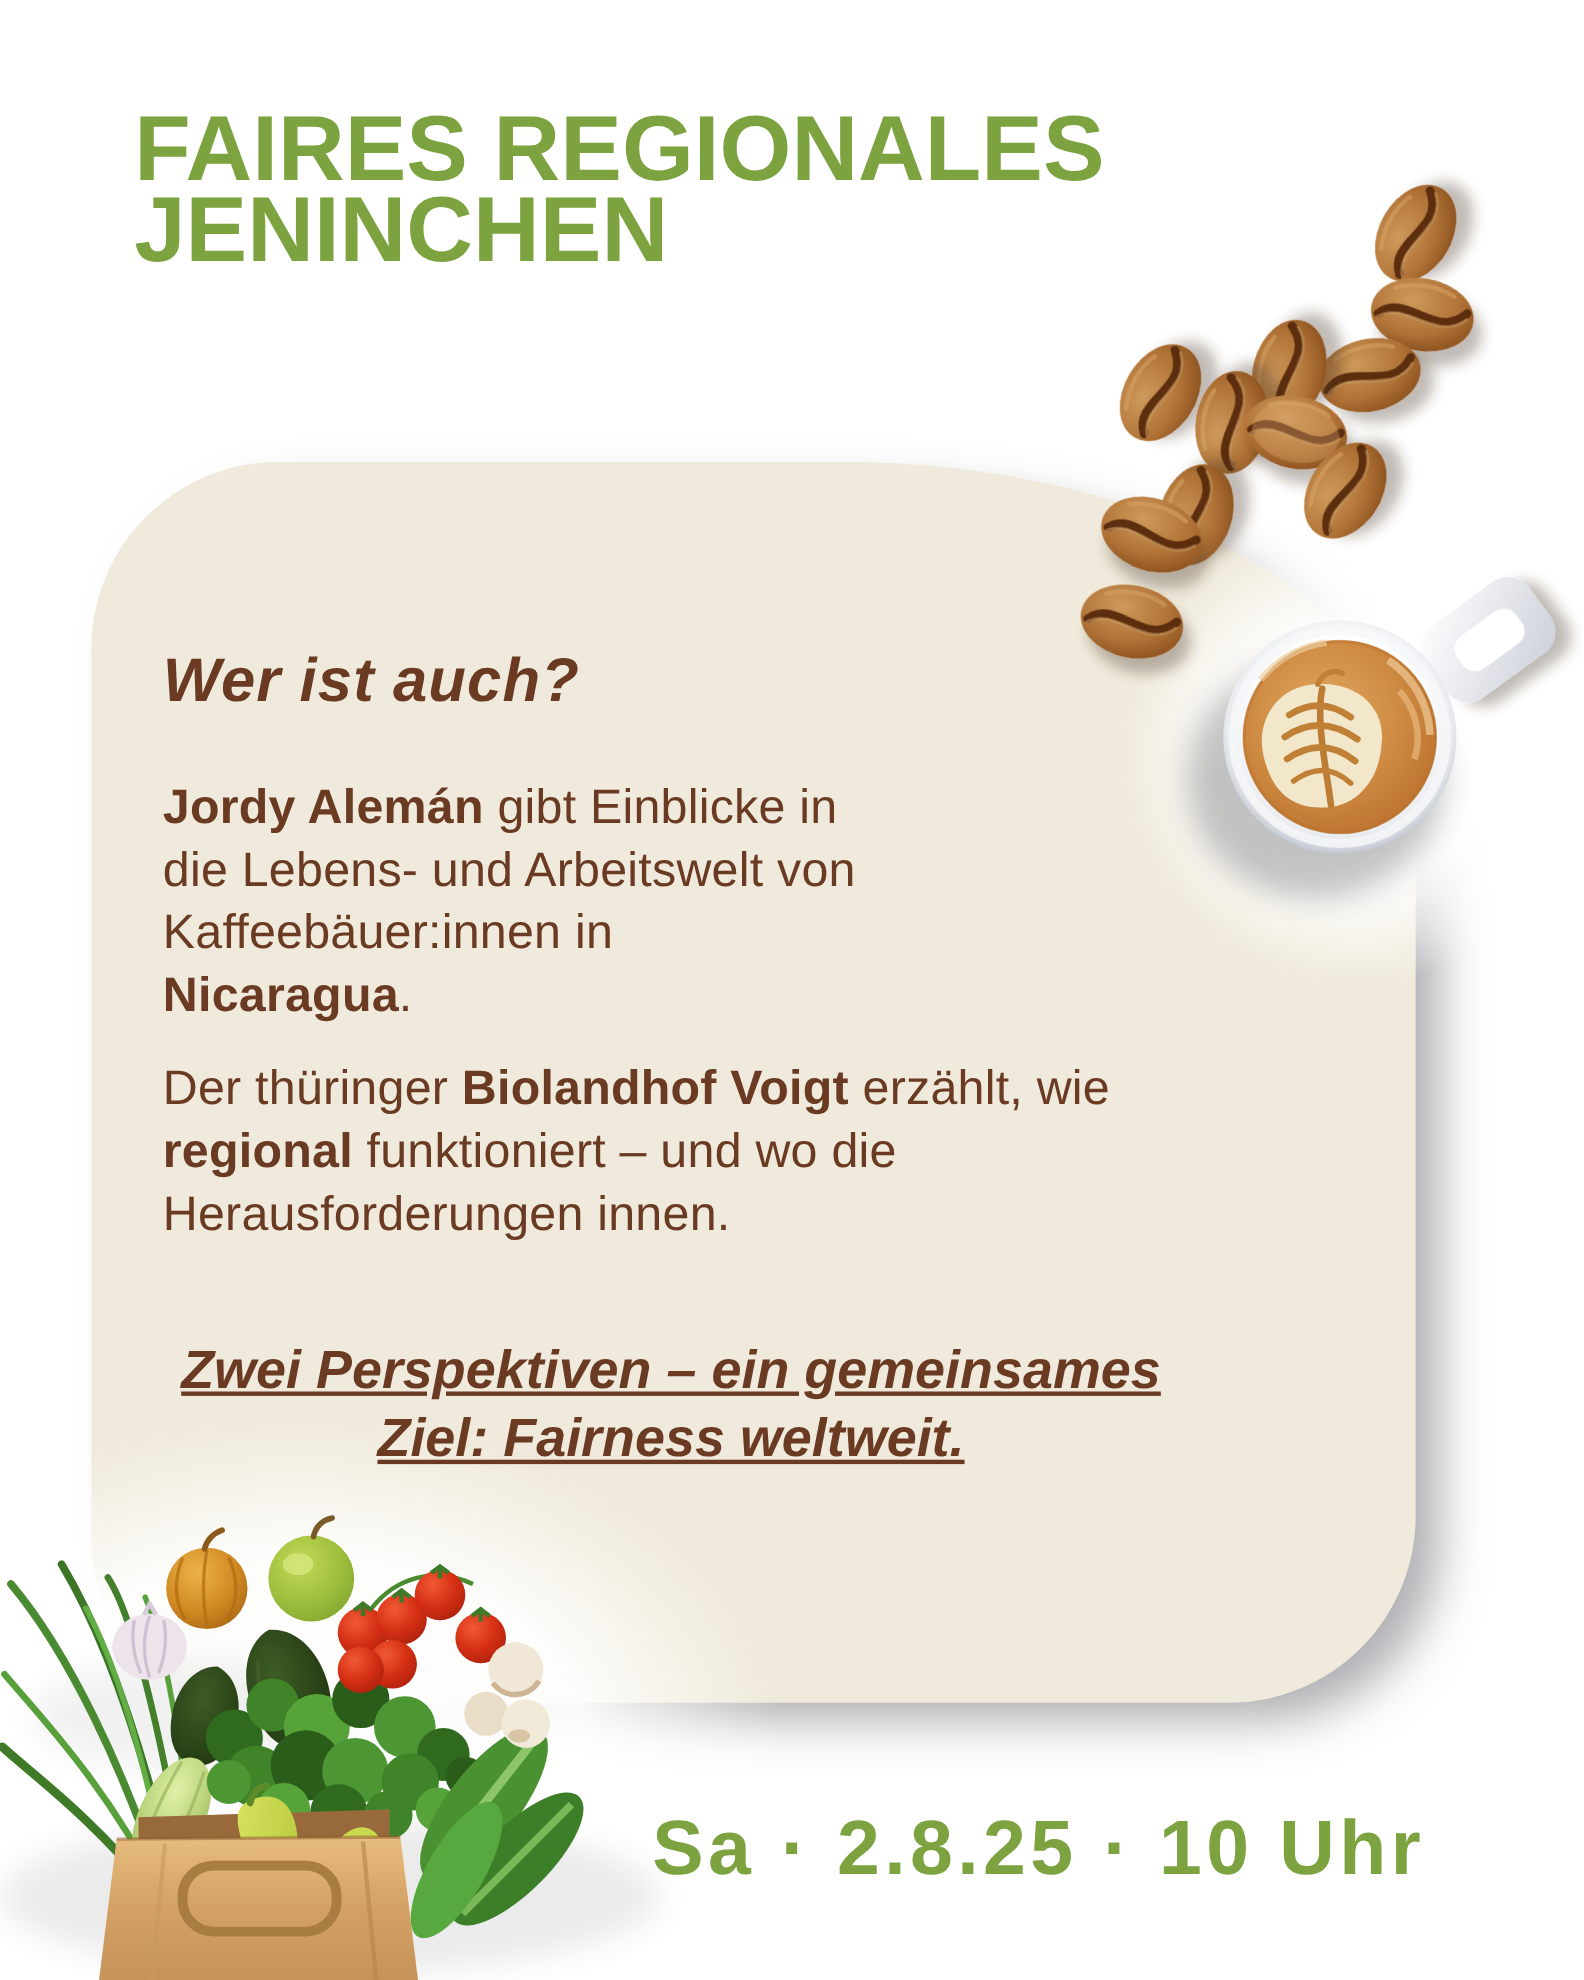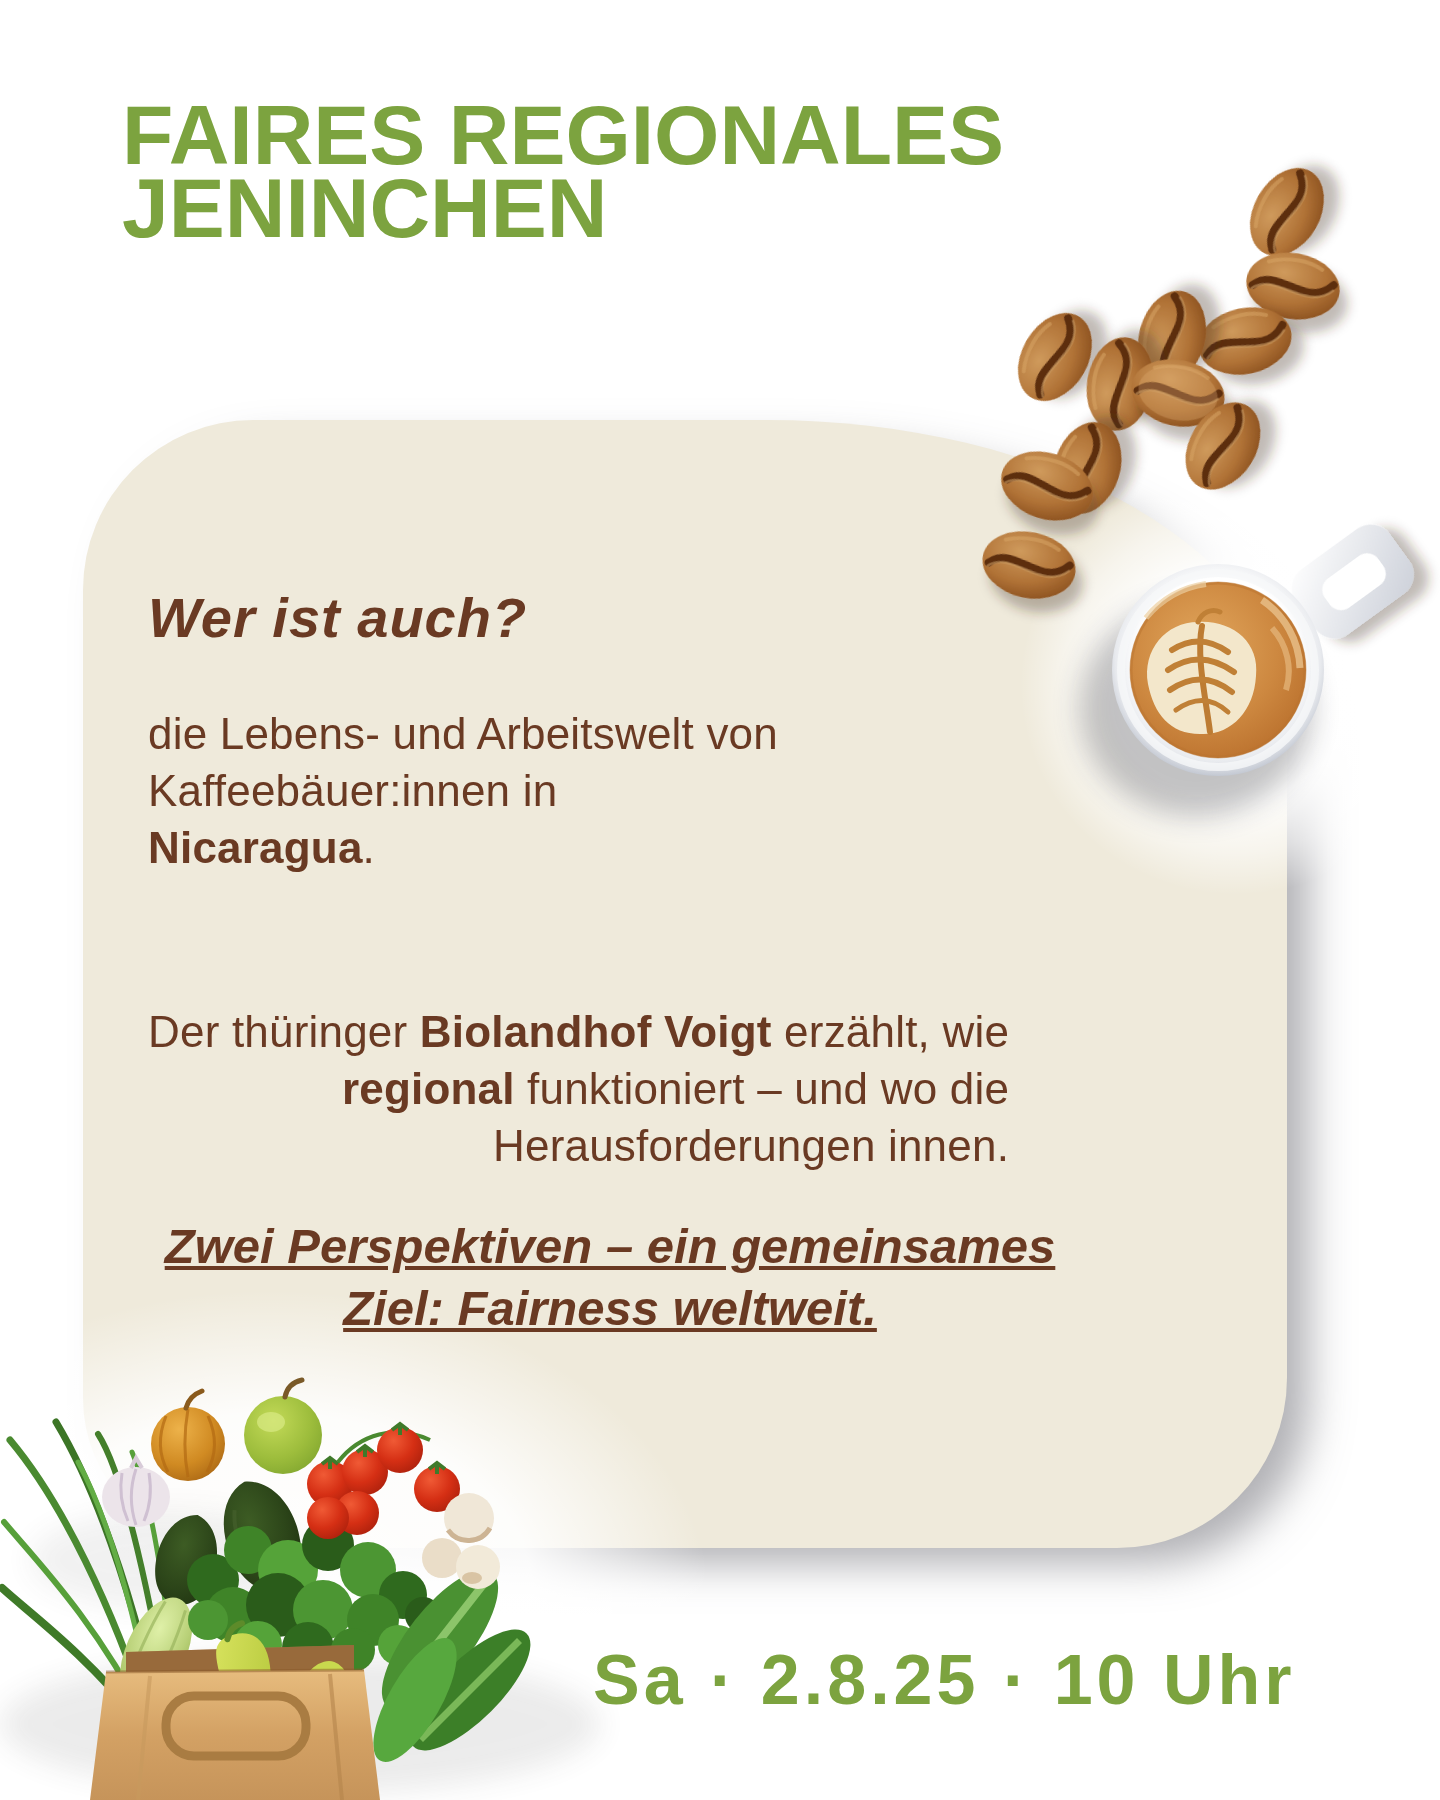--- a/index.html
+++ b/index.html
@@ -22,21 +22,21 @@
     color:var(--green,#7ca33f); font-weight:700;
     font-size:84px; line-height:73px; letter-spacing:0px; white-space:nowrap;
   }
   .question {
     left:148px; top:590px; font-size:56px; line-height:56px;
     font-weight:700; font-style:italic; letter-spacing:1px;
   }
   .para { font-size:44px; line-height:57px; letter-spacing:0.2px; left:148px; }
   .para b { font-weight:700; }
   .p1 { top:705px; }
-  .p2 { top:1003px;text-align:right; }
+  .p2 { top:961px; }
   .tagline {
     left:85px; top:1215px; width:1050px; text-align:center;
     font-size:49px; line-height:62px; font-weight:700; font-style:italic;
     white-space:normal;
     text-decoration:underline;
   }
   .schedule {
     left:593px; top:1641px; font-size:70px; line-height:78px;
     font-weight:700; letter-spacing:4px; color:var(--green,#7ca33f);
   }
@@ -322,20 +322,21 @@
   </svg>
 
   <header class="headline">
     <div>FAIRES REGIONALES</div>
     <div>JENINCHEN</div>
   </header>
 
   <div class="txt question">Wer ist auch?</div>
 
   <div class="txt para p1">
+    <div><b>Jordy Alemán</b><span> gibt Einblicke in</span></div>
     <div>die Lebens- und Arbeitswelt von</div>
     <div>Kaffeebäuer:innen in</div>
     <div><b>Nicaragua</b><span>.</span></div>
   </div>
 
   <div class="txt para p2">
     <div><span>Der thüringer </span><b>Biolandhof Voigt</b><span> erzählt, wie</span></div>
     <div><b>regional</b><span> funktioniert – und wo die</span></div>
     <div>Herausforderungen innen.</div>
   </div>

